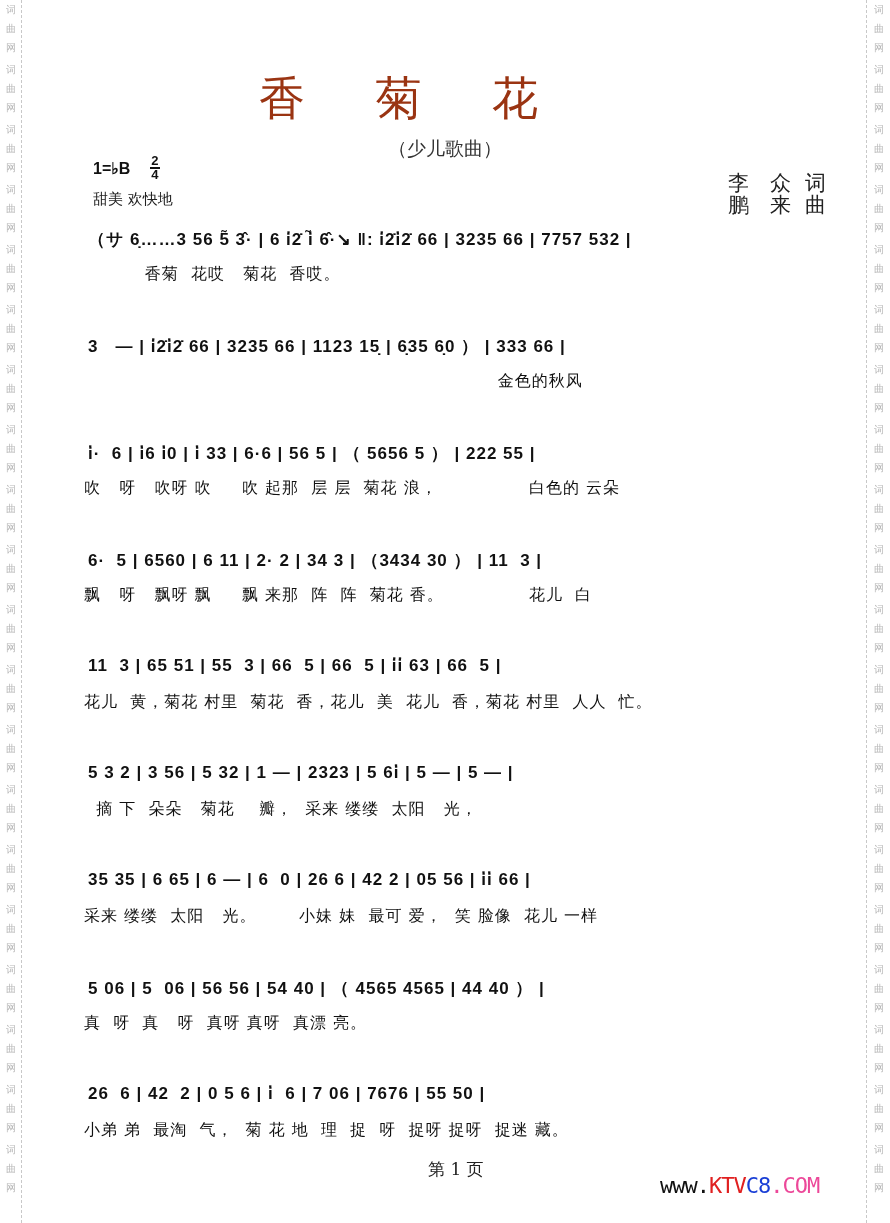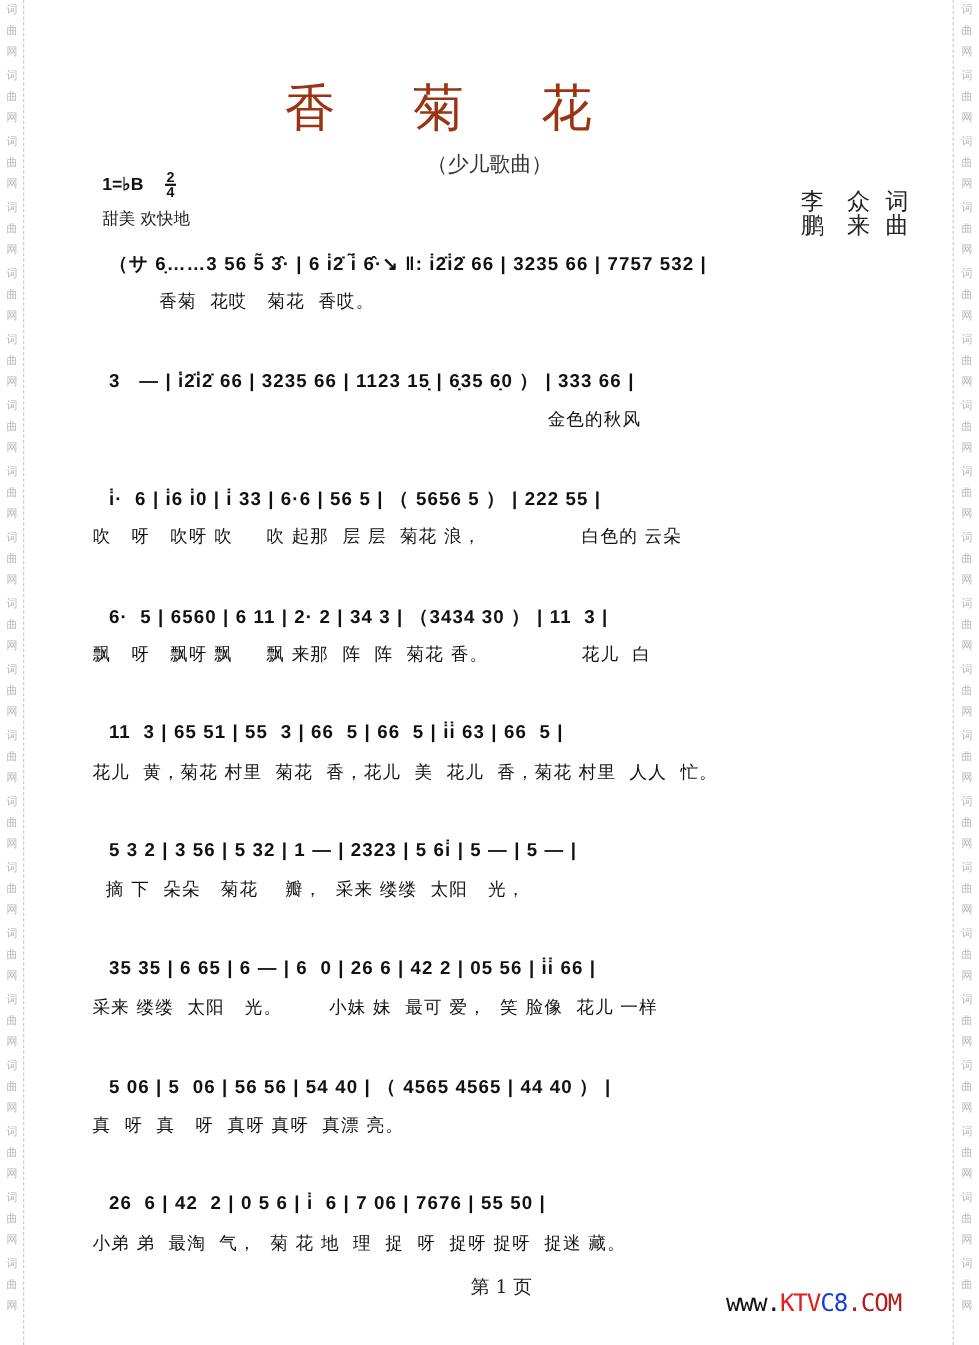--- a/index.html
+++ b/index.html
@@ -35,34 +35,34 @@
   .key .frac { display:inline-flex; flex-direction:column; align-items:center; font-size:13px; line-height:12px; }
   .key .frac span:first-child { border-bottom:2px solid #111; padding:0 1px; }
   .tempo { position:absolute; top:190px; left:93px; font-size:15px; color:#222; }
   .credits { position:absolute; top:172px; left:728px; font-size:21px; line-height:22px; color:#222; }
   .credits div { display:flex; gap:14px; }
 
   .line {
     position:absolute; left:84px; width:730px;
   }
   .notes {
-    position:absolute; top:0; left:15px; white-space:pre;
+    position:absolute; top:0; left:4px; white-space:pre;
     font-family:"Liberation Sans", sans-serif; font-weight:bold; font-size:17px;
     letter-spacing:1px; color:#111;
   }
   .lyrics {
     position:absolute; top:36px; left:0; white-space:pre;
     font-size:16px; color:#111; letter-spacing:1px;
   }
   .footer-page { position:absolute; top:1158px; left:400px; font-size:17px; color:#222; font-family:"DejaVu Serif", serif;margin-left:28px; }
   .footer-site { position:absolute; top:1173px; left:660px; font-size:22px; font-family:"DejaVu Sans Mono", monospace; letter-spacing:-1px; }
   .footer-site .a { color:#111; }
   .footer-site .b { color:#e02020; }
   .footer-site .c { color:#1a3fd6; }
-  .footer-site .d { color:#b91c1c; }
+  .footer-site .d { color:#ec4899; }
 </style>
 </head>
 <body>
 
 <div class="dash-line left"></div>
 <div class="dash-line right"></div>
 
 <div class="side left" id="wm-left">
     <div class="wm">
       <span>词</span>

